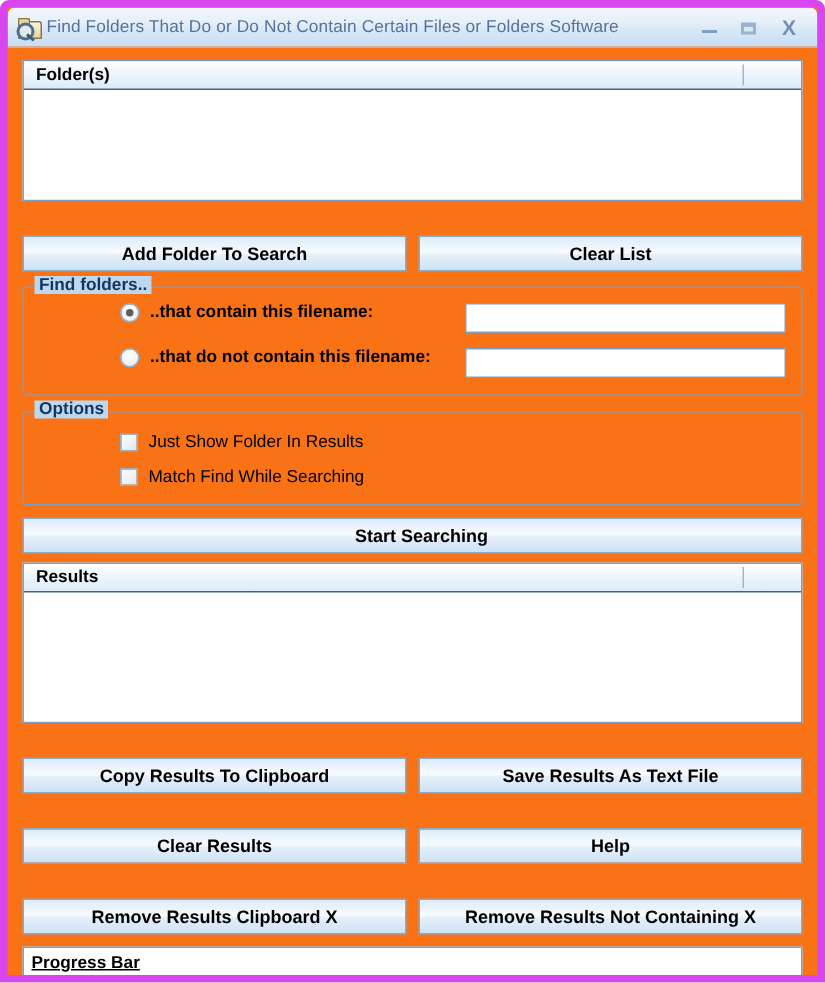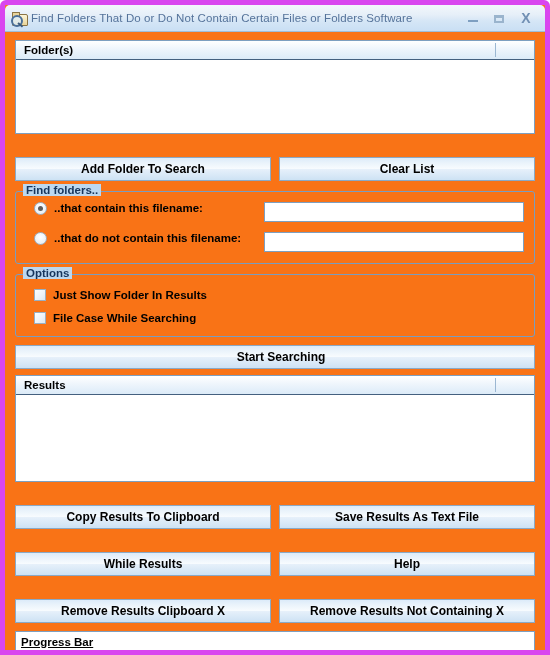--- a/index.html
+++ b/index.html
@@ -187,20 +187,21 @@
 
   .btn-wide { width: 100%; padding-left: 12px; }
 
   
   .group {
     position: relative;
     border: 1px solid #7a9dc0;
     border-radius: 3px;
     margin-top: 10px;
     box-sizing: border-box;
+    padding-left: 46px;
   }
   .group > .group-title {
     position: absolute;
     top: -8px;
     left: 7px;
     background: #bcd8f0;
     padding: 0 3px;
     font-size: 11.5px;
     font-weight: bold;
     color: #16355c;
@@ -267,21 +268,21 @@
     height: 12px;
     box-sizing: border-box;
     border: 1px solid #9aafc2;
     background: linear-gradient(135deg, #fdfeff 0%, #eef3f8 55%, #dde7ef 100%);
     margin-left: 8px;
     margin-right: 7px;
     flex: 0 0 auto;
   }
   .check-label {
     font-size: 11.5px;
-    font-weight: bold;
+    font-weight: normal;
     color: #000000;
     white-space: nowrap;
   }
 
   
   .progress {
     margin-top: 8px;
     height: 21px;
     box-sizing: border-box;
     background: #ffffff;
@@ -353,21 +354,21 @@
 
     <div class="group">
       <div class="group-title">Options</div>
       <div class="group-inner">
         <div class="check-row">
           <span class="checkbox"></span>
           <span class="check-label">Just Show Folder In Results</span>
         </div>
         <div class="check-row">
           <span class="checkbox"></span>
-          <span class="check-label">File Case While Searching</span>
+          <span class="check-label">Match Find While Searching</span>
         </div>
       </div>
     </div>
 
     <div class="spacer-8"></div>
 
     <div class="btn btn-wide">Start Searching</div>
 
     <div class="spacer-6"></div>
 
@@ -377,21 +378,21 @@
         <span class="col-divider"></span>
       </div>
       <div class="list-body"></div>
     </div>
 
     <div class="btn-row">
       <div class="btn">Copy Results To Clipboard</div>
       <div class="btn">Save Results As Text File</div>
     </div>
     <div class="btn-row">
-      <div class="btn">While Results</div>
+      <div class="btn">Clear Results</div>
       <div class="btn">Help</div>
     </div>
     <div class="btn-row">
       <div class="btn">Remove Results Clipboard X</div>
       <div class="btn">Remove Results Not Containing X</div>
     </div>
 
     <div class="progress">
       <span class="progress-text">Progress Bar</span>
     </div>

